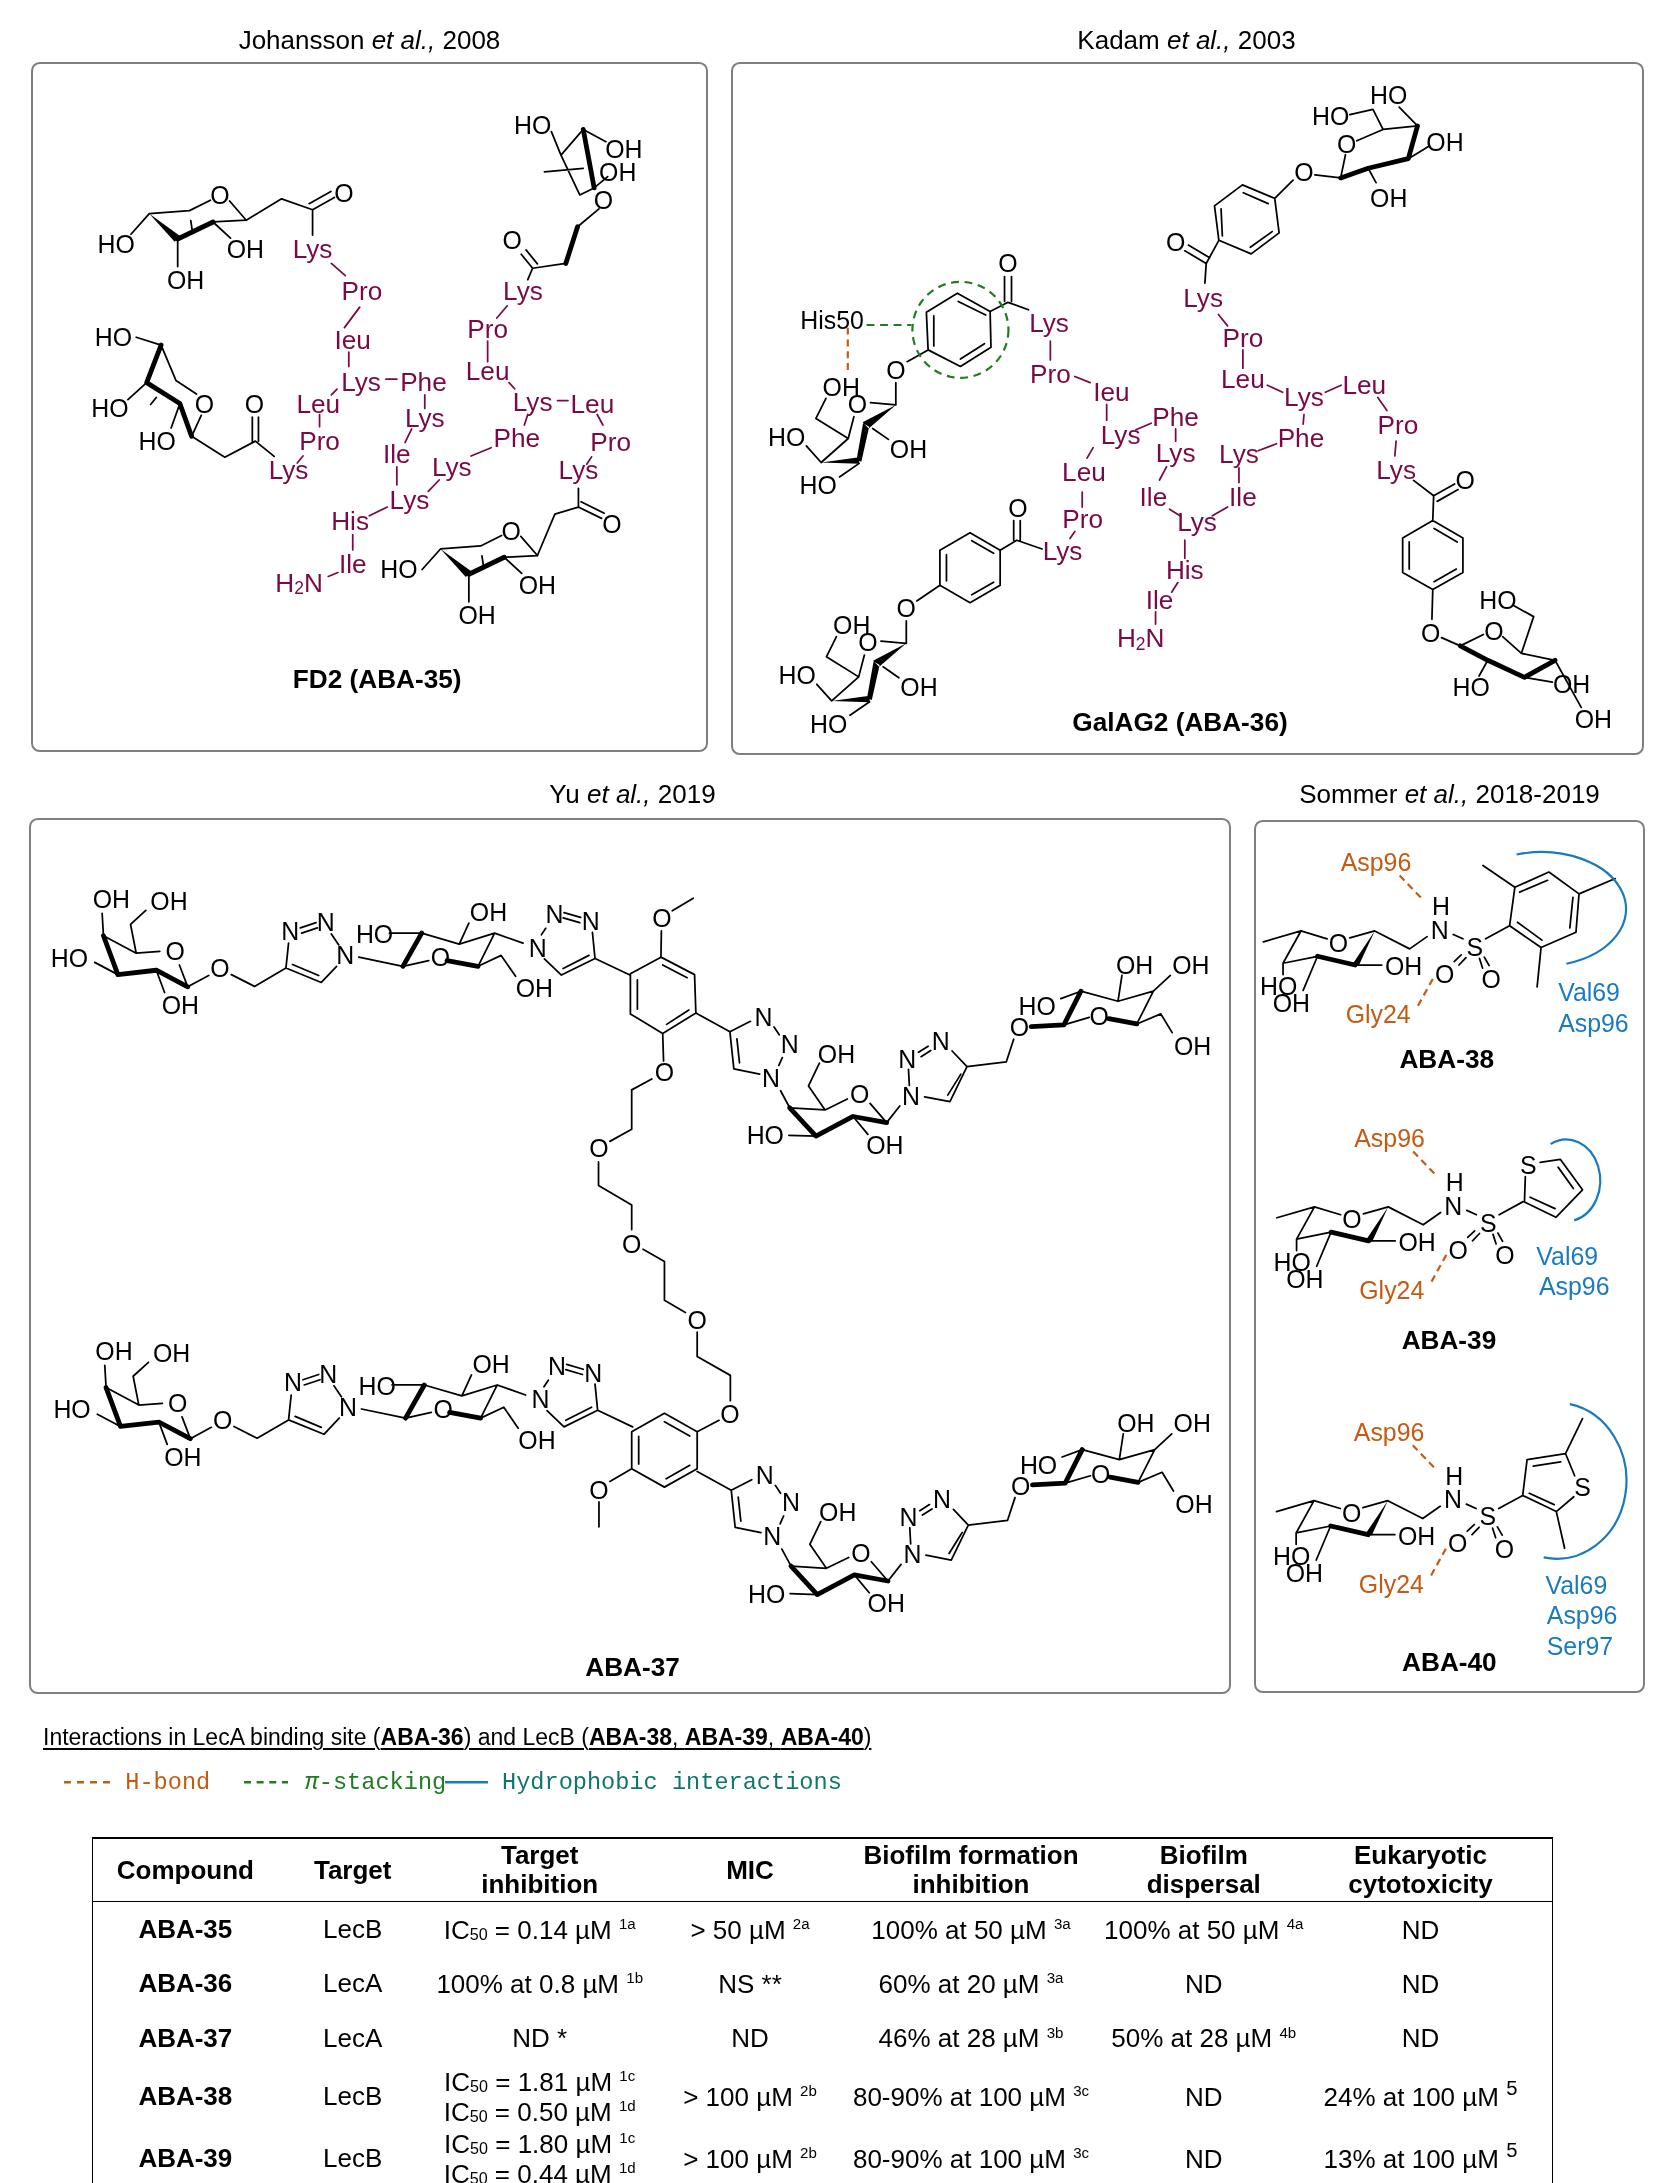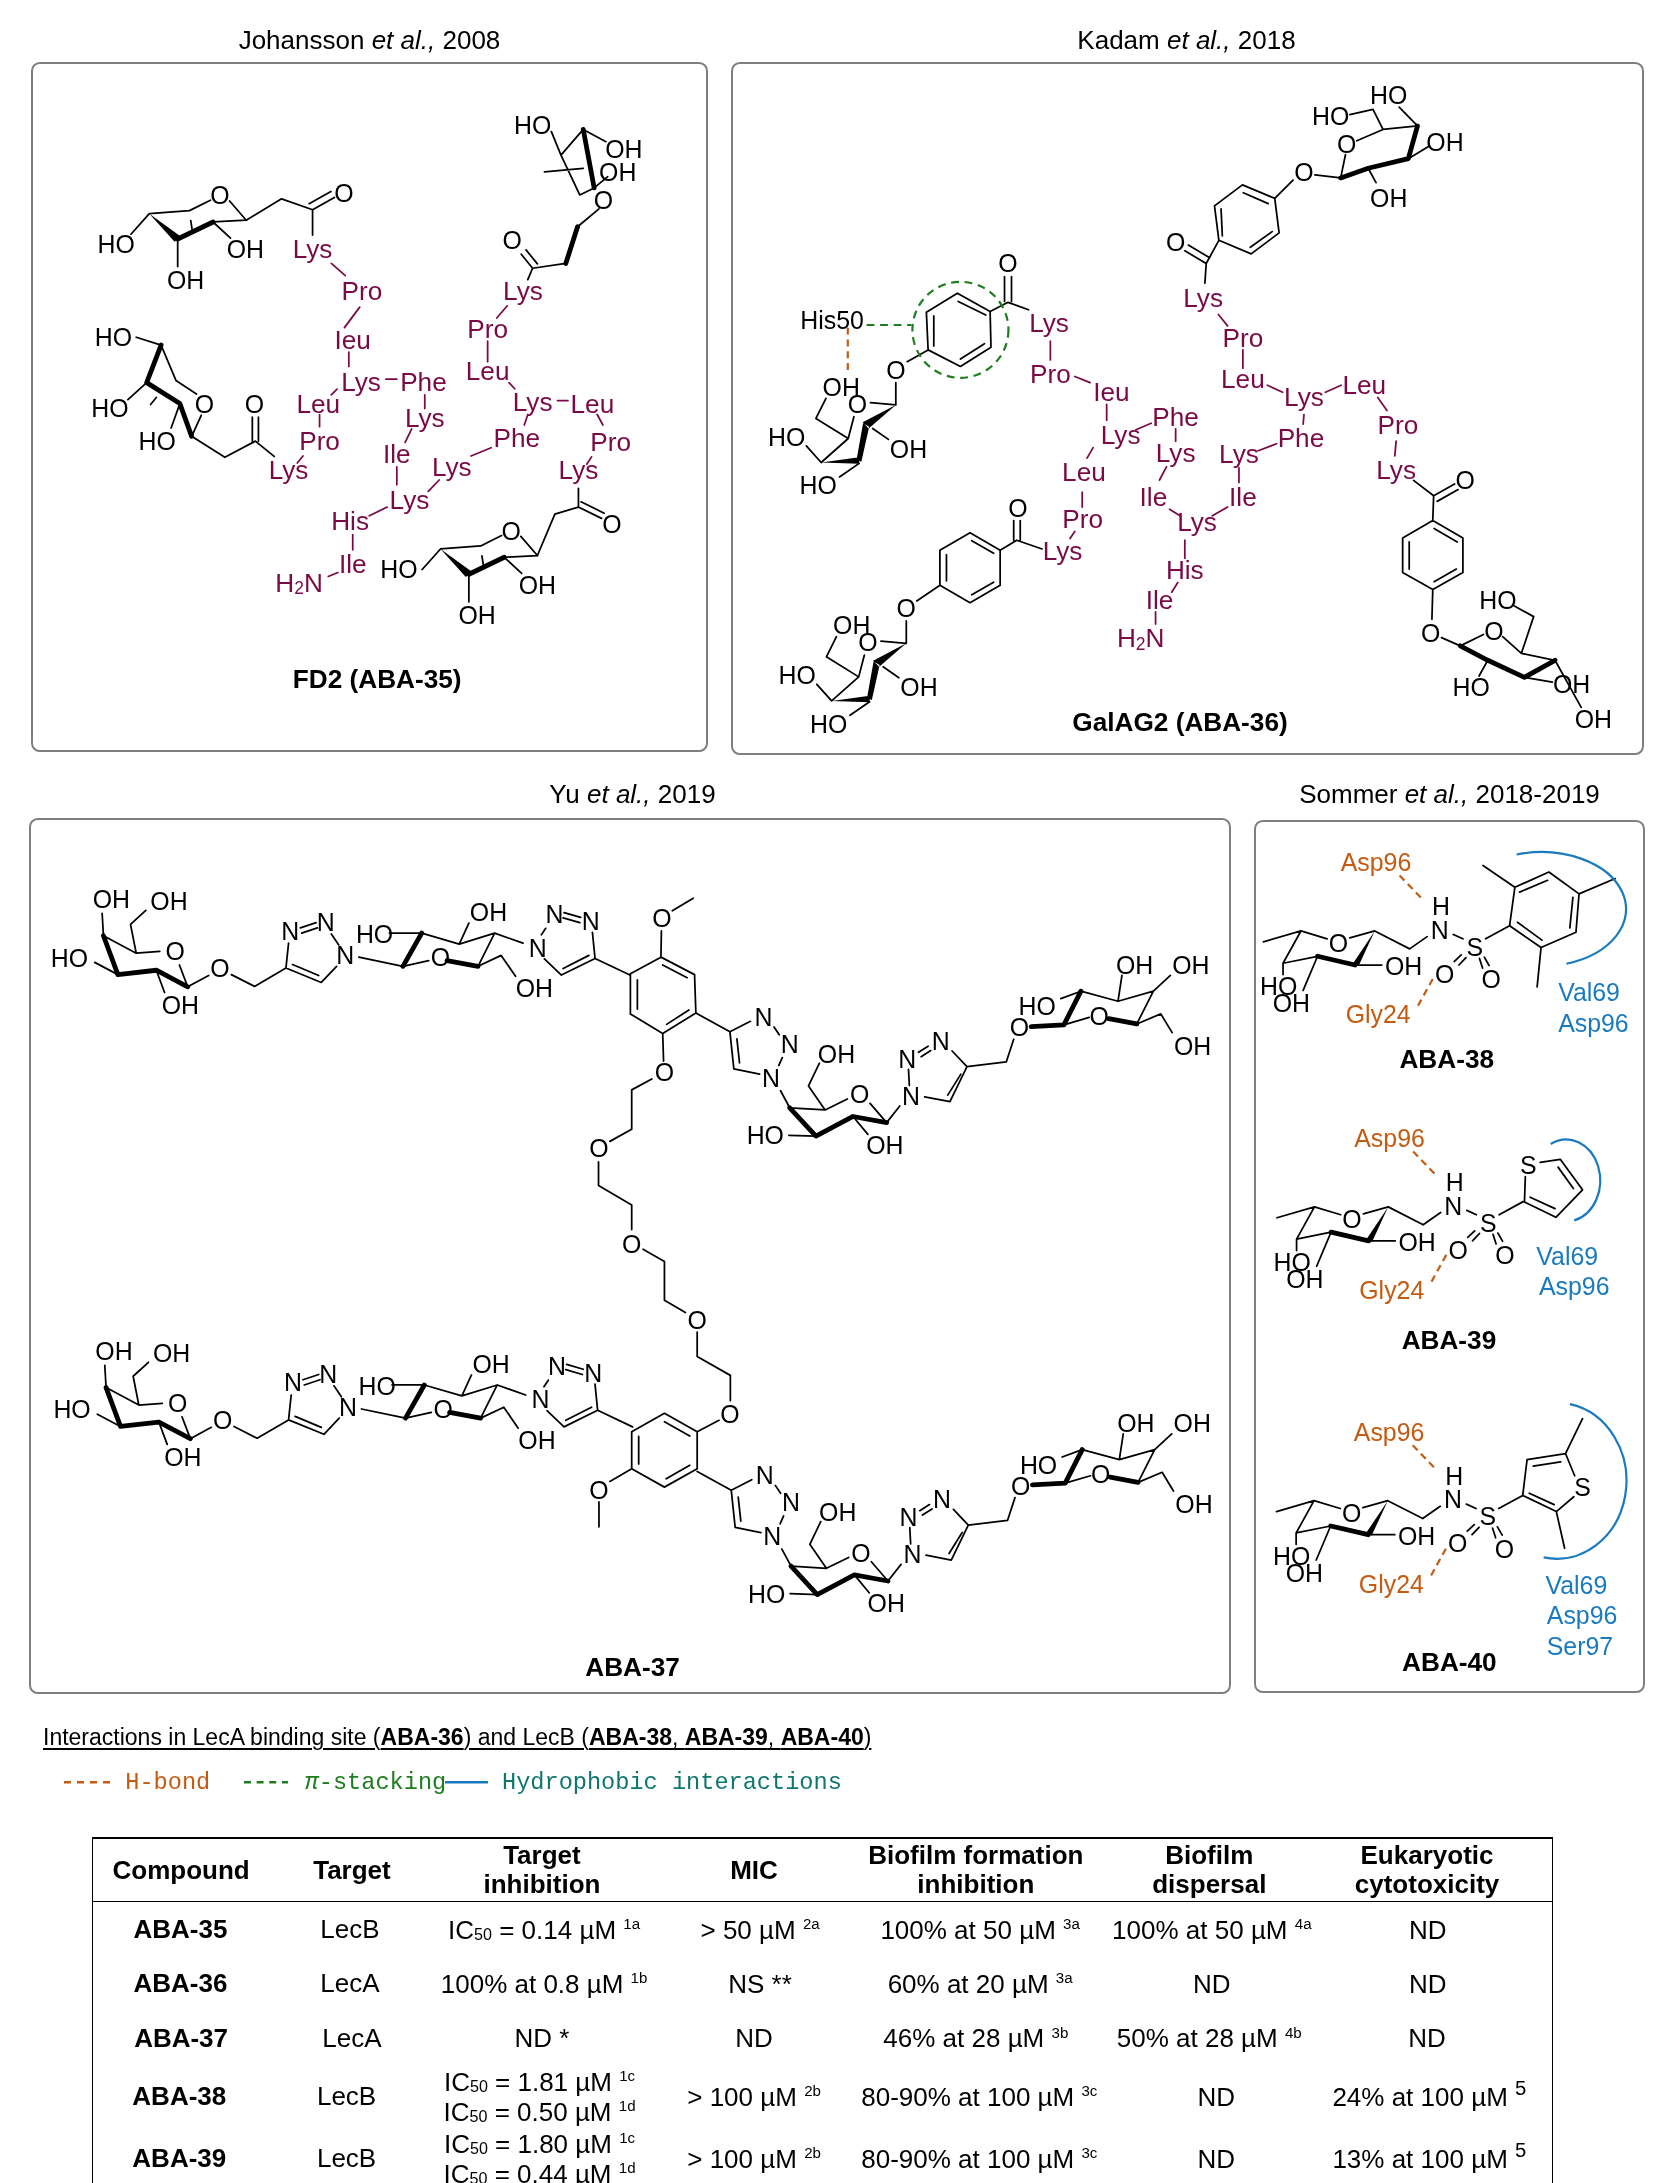--- a/index.html
+++ b/index.html
@@ -19,36 +19,36 @@
 .pb{stroke:#7a0a45;stroke-width:4;fill:none;stroke-linecap:round;}
 .ho{stroke:#c55a11;stroke-width:5;fill:none;stroke-dasharray:16 11;}
 .pi{stroke:#1e7d1e;stroke-width:5;fill:none;stroke-dasharray:18 13;}
 .hy{stroke:#1a7abf;stroke-width:5;fill:none;}
 #int-title{position:absolute;left:43px;top:1723px;font-size:23px;line-height:28px;white-space:nowrap;}
 #int-title span{text-decoration:underline;text-decoration-thickness:1.7px;text-underline-offset:3.1px;}
 #int-title .bo{font-weight:bold;}
 .leg{position:absolute;top:1768px;height:29px;display:flex;align-items:center;font-size:23.6px;white-space:nowrap;font-family:Liberation Mono, monospace;}
 .leg svg{display:block;}
 #tbl{position:absolute;left:92px;top:1837px;width:1461px;border-top:2.2px solid #000;border-bottom:2.6px solid #000;border-left:1.7px solid #000;border-right:1.3px solid #000;font-size:26px;box-sizing:border-box;}
-.tr{display:flex;gap:12px;}
+.tr{display:flex;}
 .tr.head{height:62px;border-bottom:1.7px solid #000;font-weight:bold;}
 .td{display:flex;flex-direction:column;align-items:center;justify-content:center;text-align:center;white-space:nowrap;box-sizing:border-box;}
 .head .td{line-height:29px;}
 .c1{width:176px;padding-left:8.7px;}.c2{width:177px;padding-right:9.6px;}.c3{width:197px;padding-right:9.6px;}.c4{width:214px;}.c5{width:228px;text-align:center;}.c6{width:227px;padding-left:10.5px;}.c7{width:239px;padding-right:22px;}
 .ln{line-height:30px;}
 .cmp{font-weight:bold;}
 sub.s50{font-size:0.62em;vertical-align:baseline;position:relative;top:0.12em;line-height:0;}
 sup.ref{font-size:0.58em;vertical-align:baseline;position:relative;top:-0.62em;line-height:0;}
 sup.ref5{font-size:0.78em;vertical-align:baseline;position:relative;top:-0.5em;line-height:0;}
 </style>
 </head>
 <body>
 
 <div class="ptitle" style="left:151px;top:25px;width:437px"><span>Johansson</span> <i>et al.,</i> <span>2008</span></div>
-<div class="ptitle" style="left:968px;top:25px;width:437px"><span>Kadam</span> <i>et al.,</i> <span>2018</span></div>
+<div class="ptitle" style="left:968px;top:25px;width:437px"><span>Kadam</span> <i>et al.,</i> <span>2003</span></div>
 <div class="ptitle" style="left:414px;top:779px;width:437px"><span>Yu</span> <i>et al.,</i> <span>2019</span></div>
 <div class="ptitle" style="left:1231px;top:779px;width:437px"><span>Sommer</span> <i>et al.,</i> <span>2018-2019</span></div>
 
 <div class="pbox" style="left:31px;top:62px;width:677px;height:690px"></div>
 <div class="pbox" style="left:731px;top:62px;width:913px;height:693px"></div>
 <div class="pbox" style="left:29px;top:818px;width:1202px;height:876px"></div>
 <div class="pbox" style="left:1254px;top:820px;width:391px;height:873px"></div>
 
 <svg id="chem" width="1679" height="1703" viewBox="0 0 3846 3900">
 <defs>

